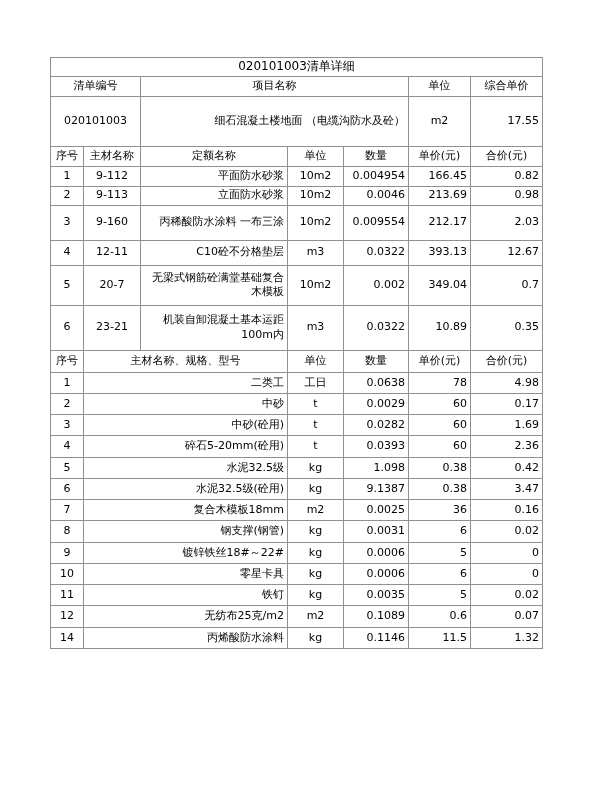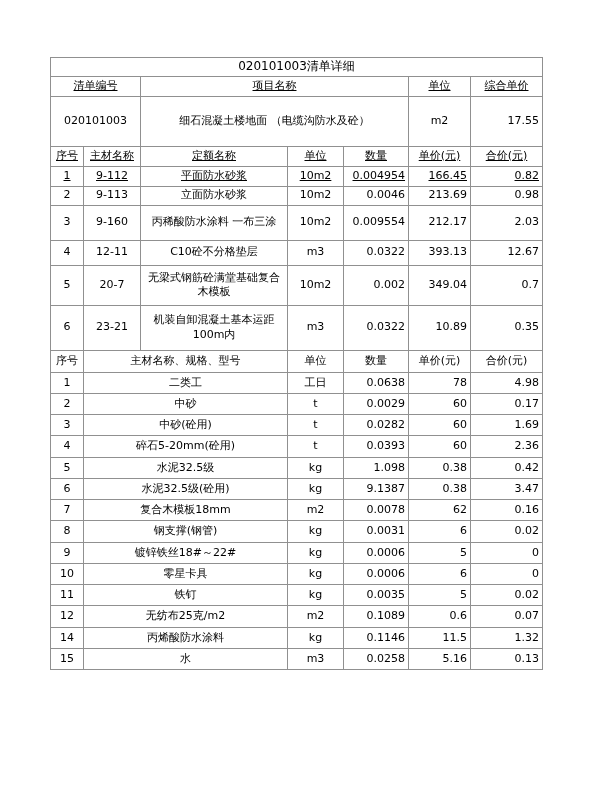--- a/index.html
+++ b/index.html
@@ -26,28 +26,28 @@
   }
   td {
     border: 1px solid #909090;
     font-size: 11px;
     line-height: 1.3;
     padding: 1px 3px;
     vertical-align: middle;
     overflow: hidden;
   }
   .c { text-align: center; }
-  .l { text-align: center; }
+  .l { text-align: right; }
   .r { text-align: right; }
   .doc-title td { font-size: 12px; }
   
   .h16 { height: 16px; }
   .h18 { height: 18px; }
   .h19 { height: 19px; }
-  .h20 { height: 20px; text-decoration: underline; }
+  .h20 { height: 20px; }
   .h21 { height: 21.25px; }
   .h22 { height: 22px; }
   .h25 { height: 25px; }
   .h35 { height: 35px; }
   .h40 { height: 40px; }
   .h45 { height: 45px; }
   .h50 { height: 50px; margin-left: 8px; }
 </style>
 </head>
 <body>
@@ -204,22 +204,22 @@
       <td colspan="2" class="l">水泥32.5级(砼用)</td>
       <td class="c">kg</td>
       <td class="r">9.1387</td>
       <td class="r">0.38</td>
       <td class="r">3.47</td>
     </tr>
     <tr class="h21">
       <td class="c">7</td>
       <td colspan="2" class="l">复合木模板18mm</td>
       <td class="c">m2</td>
-      <td class="r">0.0078</td>
-      <td class="r">62</td>
+      <td class="r">0.0025</td>
+      <td class="r">36</td>
       <td class="r">0.16</td>
     </tr>
     <tr class="h21">
       <td class="c">8</td>
       <td colspan="2" class="l">钢支撑(钢管)</td>
       <td class="c">kg</td>
       <td class="r">0.0031</td>
       <td class="r">6</td>
       <td class="r">0.02</td>
     </tr>
@@ -256,23 +256,15 @@
       <td class="r">0.07</td>
     </tr>
     <tr class="h21">
       <td class="c">14</td>
       <td colspan="2" class="l">丙烯酸防水涂料</td>
       <td class="c">kg</td>
       <td class="r">0.1146</td>
       <td class="r">11.5</td>
       <td class="r">1.32</td>
     </tr>
-    <tr class="h21">
-      <td class="c">15</td>
-      <td colspan="2" class="l">水</td>
-      <td class="c">m3</td>
-      <td class="r">0.0258</td>
-      <td class="r">5.16</td>
-      <td class="r">0.13</td>
-    </tr>
   </tbody>
     </table>
 </div>
 
 </body></html>

